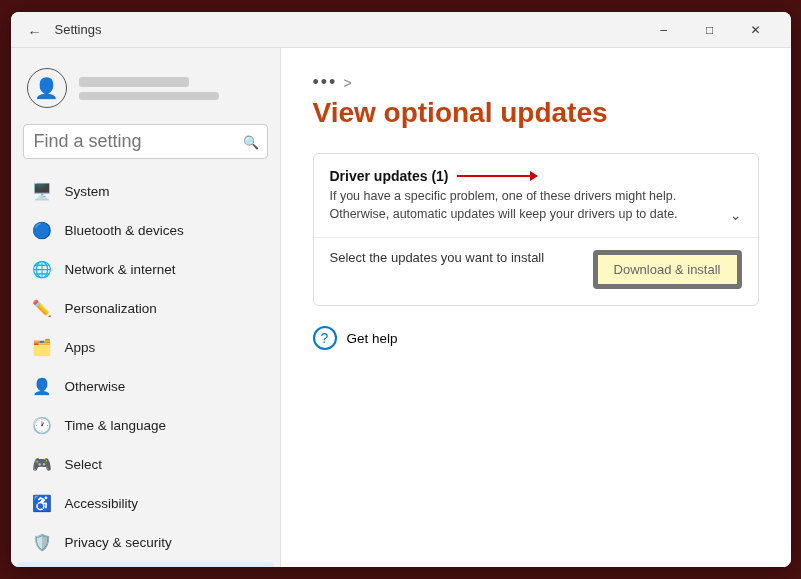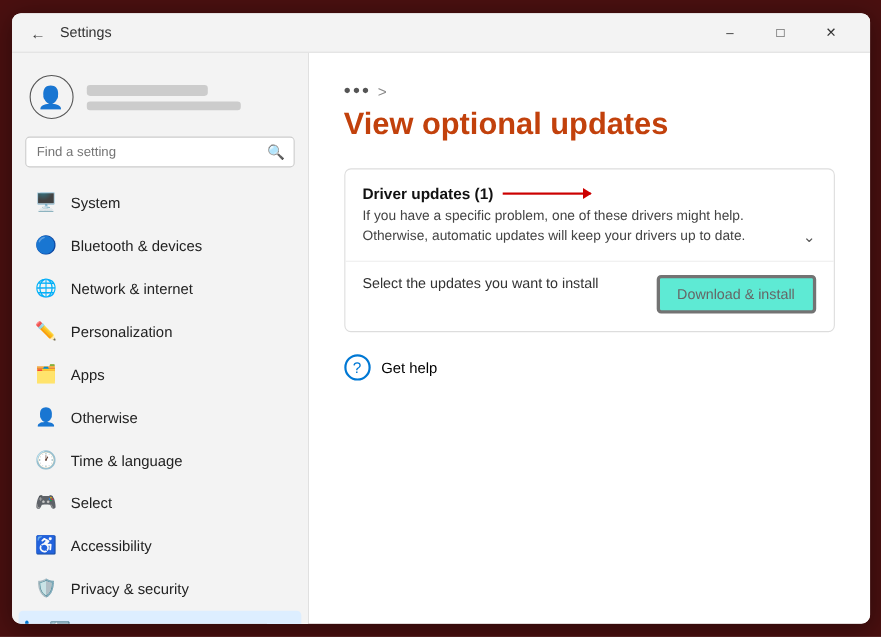--- a/index.html
+++ b/index.html
@@ -119,21 +119,21 @@
     }
     .search-box {
       margin: 4px 12px 8px;
       position: relative;
     }
     .search-input {
       width: 100%;
       padding: 6px 30px 6px 10px;
       border: 1px solid #ccc;
       border-radius: 4px;
-      font-size: 12px;
+      font-size: 18px;
       background: #fff;
       color: #333;
       outline: none;
     }
     .search-icon-wrap {
       position: absolute;
       right: 8px;
       top: 50%;
       transform: translateY(-50%);
       color: #555;
@@ -262,22 +262,22 @@
       border-top: 1px solid #eee;
       display: flex;
       justify-content: space-between;
     }
     .update-label {
       font-size: 13px;
       color: #333;
     }
     .download-btn {
       padding: 7px 16px;
-      background: #5eead4;
-      border: 3px solid #737373;
+      background: #fef9c3;
+      border: 5px solid #737373;
       border-radius: 4px;
       font-size: 13px;
       color: #666;
       cursor: not-allowed;
       white-space: nowrap;
     }
     .get-help-row {
       display: flex;
       align-items: center;
       gap: 10px;

